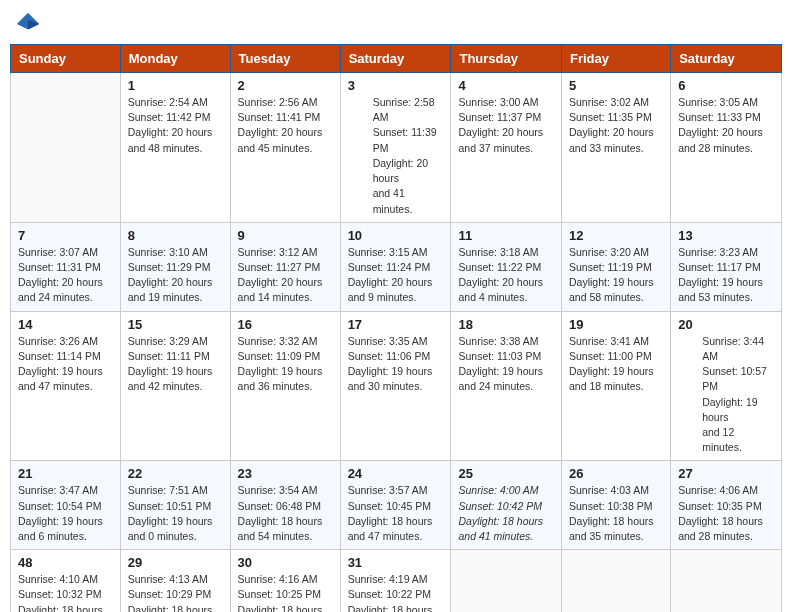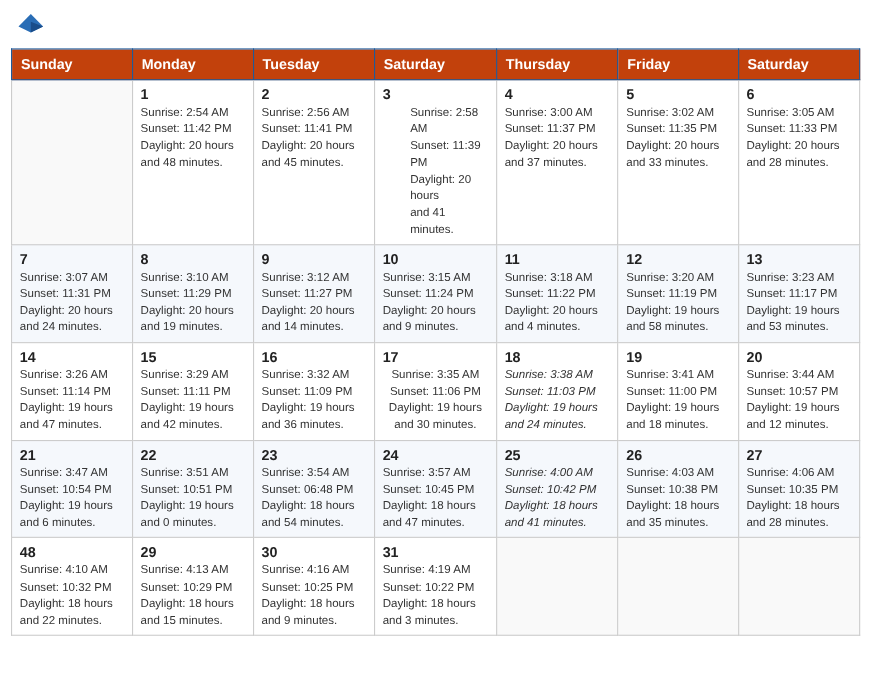--- a/index.html
+++ b/index.html
@@ -232,58 +232,58 @@
         </td>
         <td>
           <span class="day-number">16</span>
           <div class="day-info" style="white-space: pre-line;">Sunrise: 3:32 AM
 Sunset: 11:09 PM
 Daylight: 19 hours
 and 36 minutes.</div>
         </td>
         <td>
           <span class="day-number">17</span>
-          <div class="day-info" style="white-space: pre-line; text-align: center;">Sunrise: 3:35 AM
+          <div class="day-info" style="white-space: pre-line;">Sunrise: 3:35 AM
 Sunset: 11:06 PM
 Daylight: 19 hours
 and 30 minutes.</div>
         </td>
         <td>
           <span class="day-number">18</span>
-          <div class="day-info" style="white-space: pre-line; font-style: italic;">Sunrise: 3:38 AM
+          <div class="day-info" style="white-space: pre-line;">Sunrise: 3:38 AM
 Sunset: 11:03 PM
 Daylight: 19 hours
 and 24 minutes.</div>
         </td>
         <td>
           <span class="day-number">19</span>
           <div class="day-info" style="white-space: pre-line;">Sunrise: 3:41 AM
 Sunset: 11:00 PM
 Daylight: 19 hours
 and 18 minutes.</div>
         </td>
         <td>
           <span class="day-number">20</span>
-          <div class="day-info" style="white-space: pre-line;">Sunrise: 3:44 AM
+          <div class="day-info" style="white-space: pre-line; margin-left: 24px;">Sunrise: 3:44 AM
 Sunset: 10:57 PM
 Daylight: 19 hours
 and 12 minutes.</div>
         </td>
       </tr>
       <tr>
         <td>
           <span class="day-number">21</span>
           <div class="day-info" style="white-space: pre-line;">Sunrise: 3:47 AM
 Sunset: 10:54 PM
 Daylight: 19 hours
 and 6 minutes.</div>
         </td>
         <td>
           <span class="day-number">22</span>
-          <div class="day-info" style="white-space: pre-line;">Sunrise: 3:51 AM
+          <div class="day-info" style="white-space: pre-line;">Sunrise: 7:51 AM
 Sunset: 10:51 PM
 Daylight: 19 hours
 and 0 minutes.</div>
         </td>
         <td>
           <span class="day-number">23</span>
           <div class="day-info" style="white-space: pre-line;">Sunrise: 3:54 AM
 Sunset: 06:48 PM
 Daylight: 18 hours
 and 54 minutes.</div>

